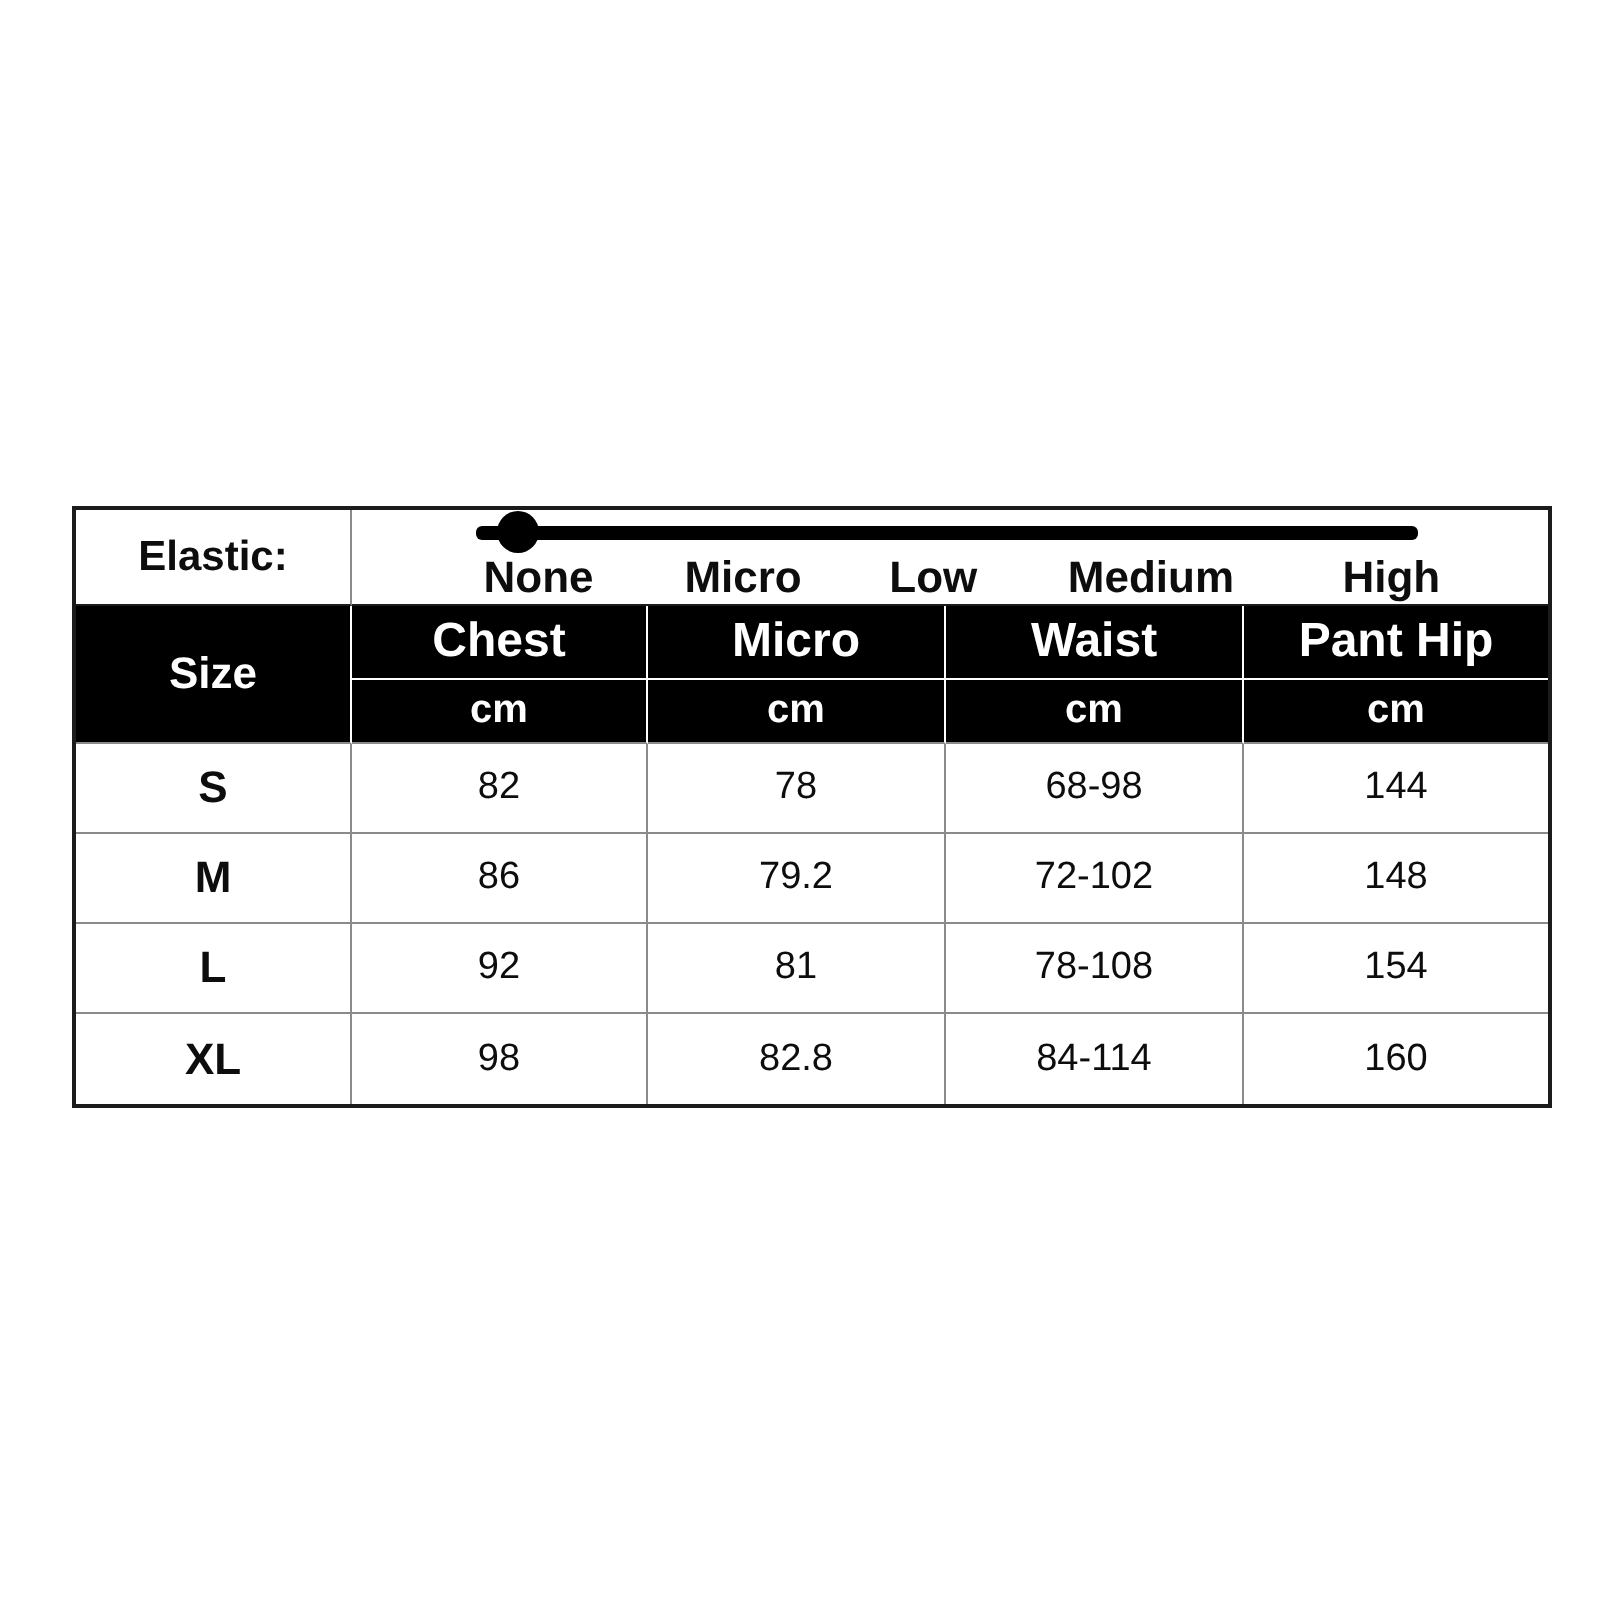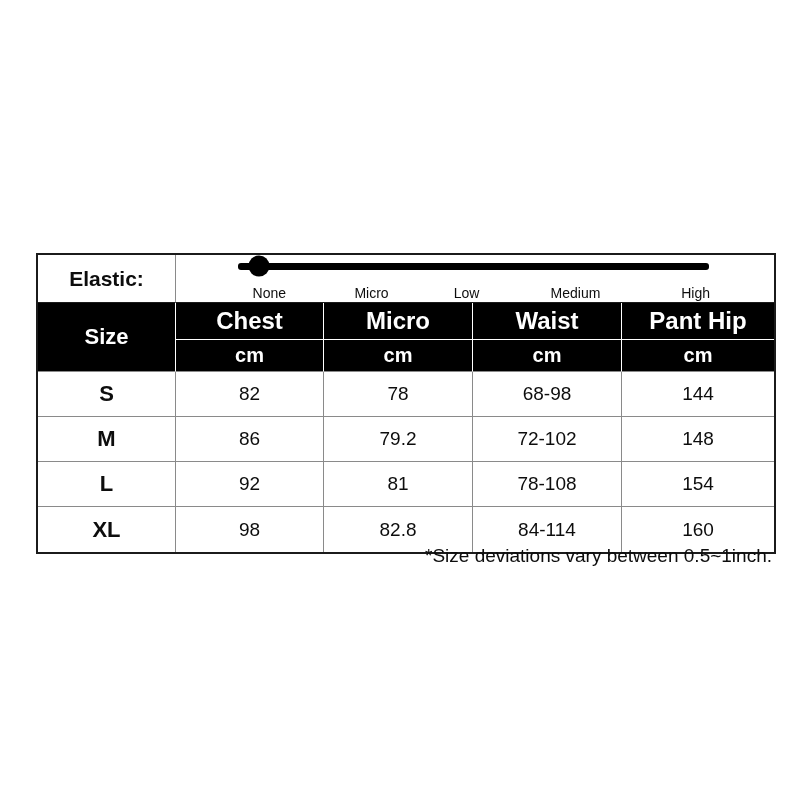--- a/index.html
+++ b/index.html
@@ -71,22 +71,22 @@
     width: 21px;
     height: 21px;
     background: #000000;
     border-radius: 50%;
     transform: translate(-50%, -50%);
   }
   .slider-opt {
     position: absolute;
     bottom: 2px;
     transform: translateX(-50%);
-    font-weight: normal;
-    font-size: 14px;
+    font-weight: bold;
+    font-size: 22px;
     color: #0d0d0d;
     white-space: nowrap;
     line-height: 1;
     text-align: right;
   }
   .opt-0 { left: 15.6%; }
   .opt-1 { left: 32.7%; }
   .opt-2 { left: 48.6%; }
   .opt-3 { left: 66.8%; }
   .opt-4 { left: 86.9%; }
@@ -203,15 +203,14 @@
     <tr class="data-row">
       <td class="size-name">XL</td>
       <td class="val">98</td>
       <td class="val">82.8</td>
       <td class="val">84-114</td>
       <td class="val">160</td>
     </tr>
   </tbody>
     </table>
 
-  <div class="footnote">*Size deviations vary between 0.5~1inch.</div>
 
 </div>
 
 </body></html>

